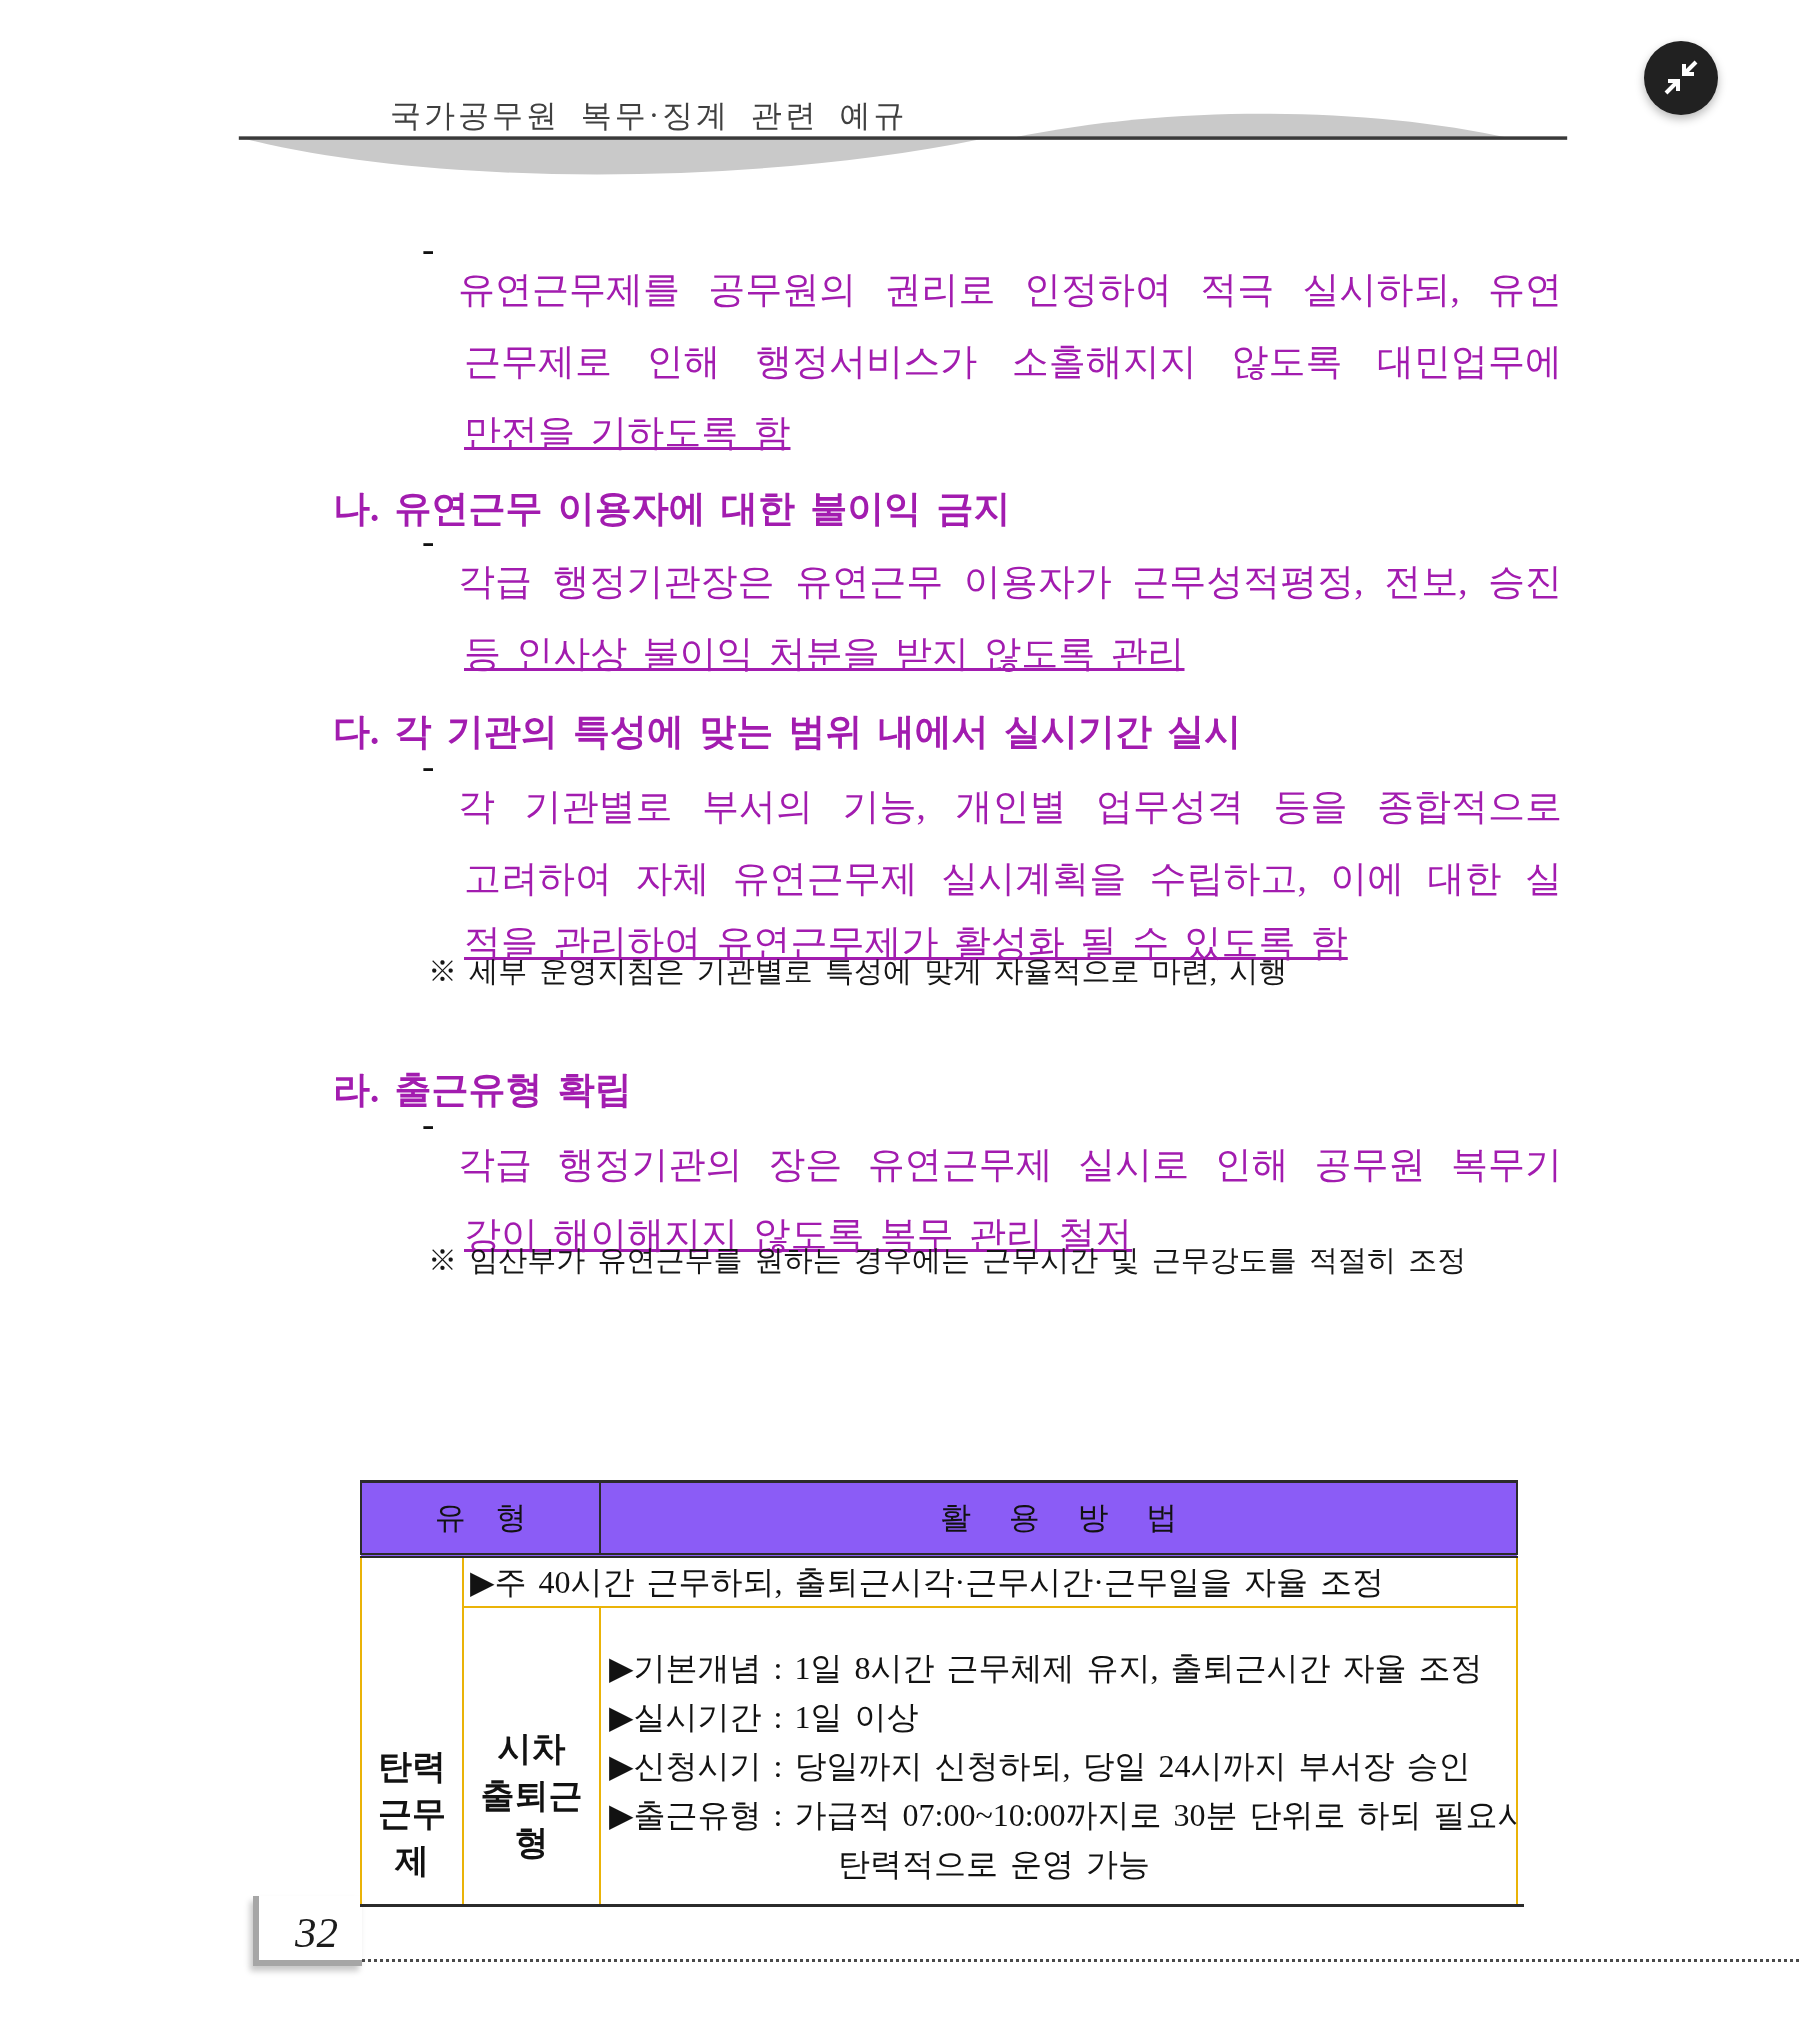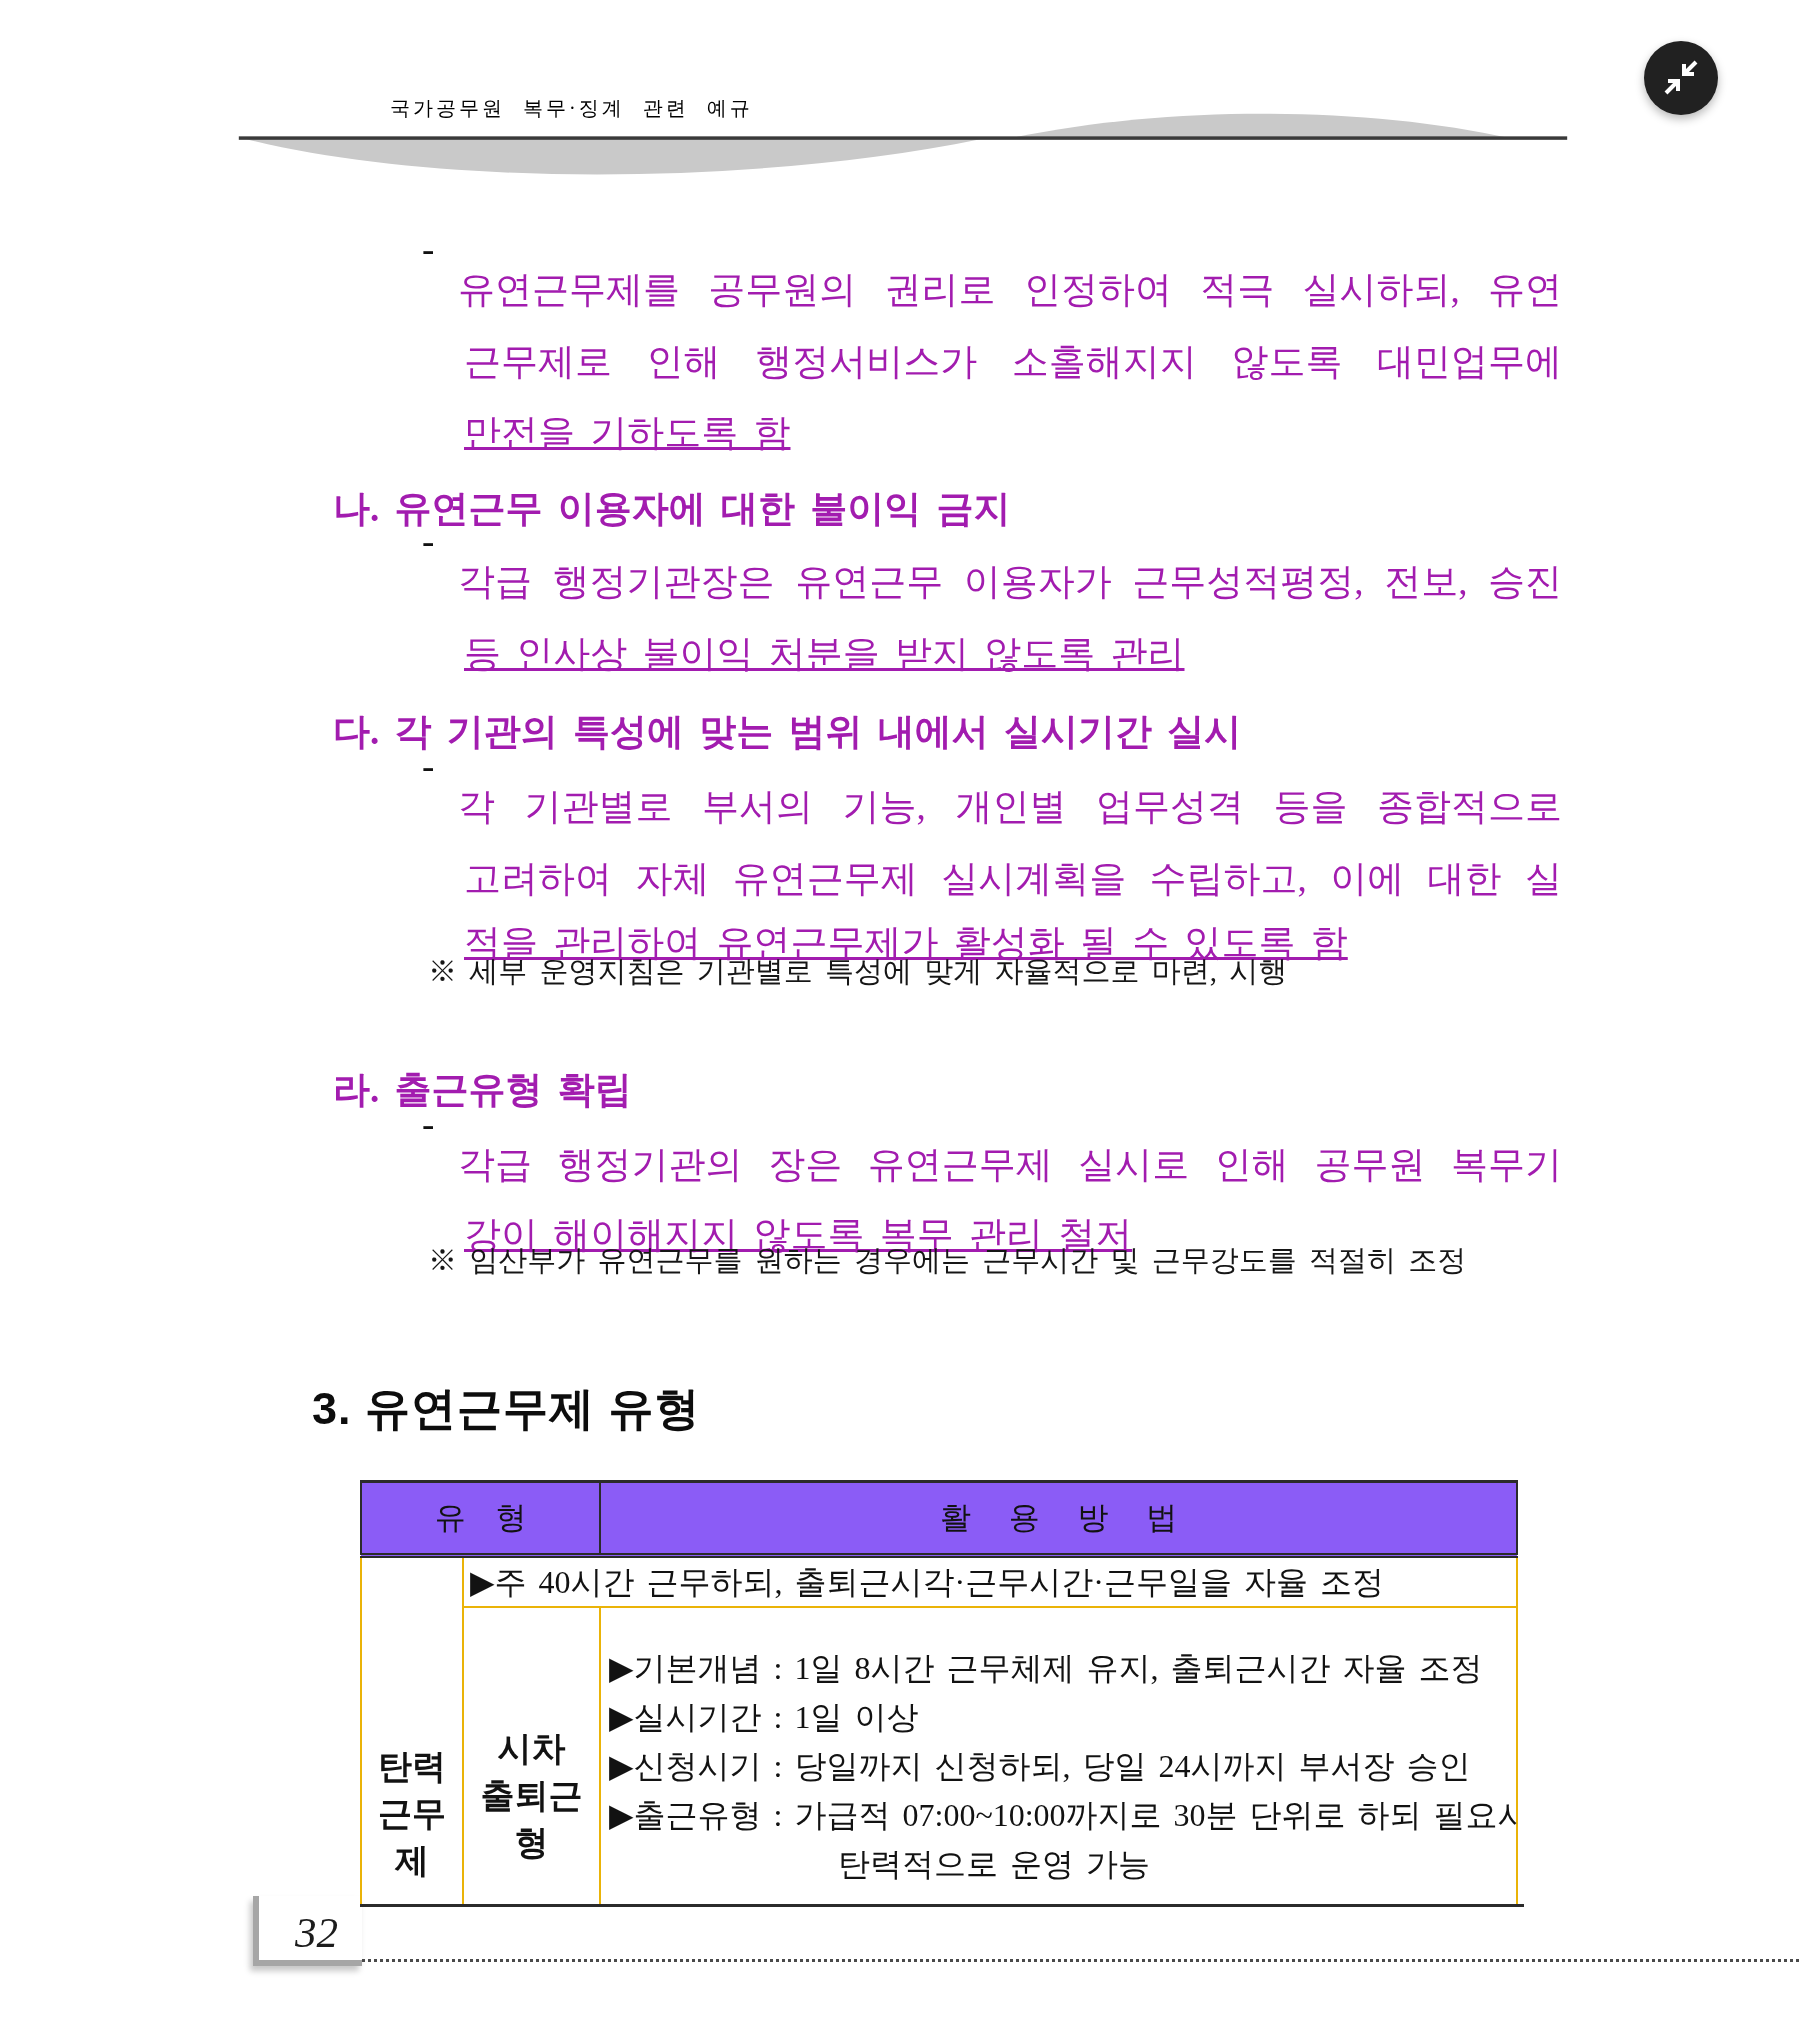--- a/index.html
+++ b/index.html
@@ -7,22 +7,22 @@
     position:relative;
     width:1803px;height:2040px;
     background:#ffffff;
     overflow:hidden;
     font-family:"Liberation Serif","DejaVu Serif",serif;
     color:#141414;
   }
   
   .doc-title{
     position:absolute;left:390px;top:95px;
-    font-size:20px;letter-spacing:3px;word-spacing:10px;
-    color:#000000;white-space:nowrap;
+    font-size:31px;letter-spacing:3px;word-spacing:10px;
+    color:#404040;white-space:nowrap;
   }
   .header-deco{position:absolute;left:0;top:0;width:1803px;height:209px;}
   
   .collapse-btn{
     position:absolute;left:1644px;top:41px;width:74px;height:74px;
     background:#212121;border:none;border-radius:50%;
     box-shadow:0 4px 10px rgba(0,0,0,.28);
     cursor:pointer;padding:0;
   }
   
@@ -162,21 +162,20 @@
   <div class="bl just contjust" style="top:816px">고려하여 자체 유연근무제 실시계획을 수립하고, 이에 대한 실</div>
   <div class="bl cont" style="top:880px">적을 관리하여 유연근무제가 활성화 될 수 있도록 함</div>
   <div class="note" style="top:953px">※ 세부 운영지침은 기관별로 특성에 맞게 자율적으로 마련, 시행</div>
   <div class="bl item" style="top:1027px">라. 출근유형 확립</div>
 
   <span class="dash" style="top:1102px">-</span>
   <div class="bl just dashline" style="top:1102px">각급 행정기관의 장은 유연근무제 실시로 인해 공무원 복무기</div>
   <div class="bl cont" style="top:1172px">강이 해이해지지 않도록 복무 관리 철저</div>
   <div class="note" style="top:1242px">※ 임산부가 유연근무를 원하는 경우에는 근무시간 및 근무강도를 적절히 조정</div>
 
-  <div class="sec-heading">3. 유연근무제 유형</div>
 
   <div class="table-clip">
     <table class="flex-table">
       <colgroup>
           <col class="c1">
           <col class="c2">
           <col class="c3">
         </colgroup>
       <tbody>
           <tr>

